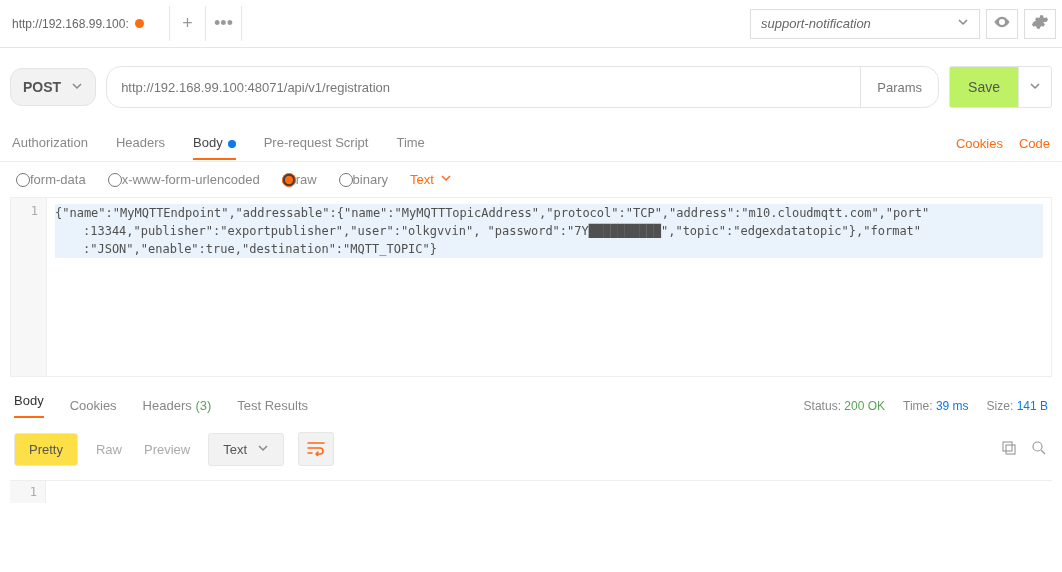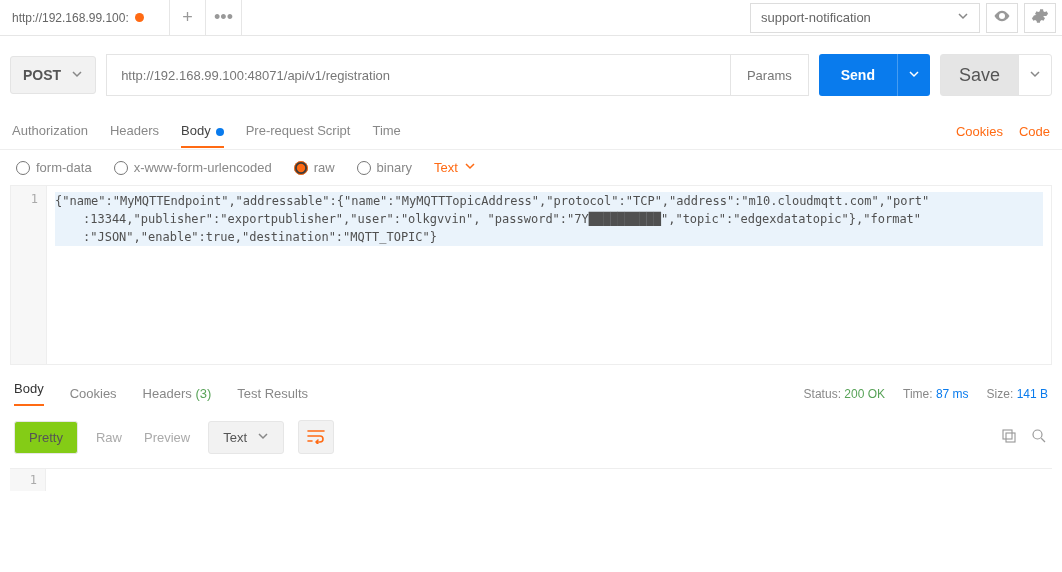--- a/index.html
+++ b/index.html
@@ -1,54 +1,54 @@
 <!DOCTYPE html>
 <html><head>
 <meta charset="utf-8">
 <style>
   * { box-sizing: border-box; margin: 0; padding: 0; }
   body { font-family: -apple-system, "Helvetica Neue", Arial, sans-serif; font-size: 13px; color: #505050; background: #fff; width: 1062px; }
-  .topbar { display: flex; align-items: center; height: 36px; border-bottom: 1px solid #e6e6e6; padding-right: 6px; }
+  .topbar { display: flex; align-items: center; height: 48px; border-bottom: 1px solid #e6e6e6; padding-right: 6px; }
   .tab { display: flex; align-items: center; height: 35px; padding: 0 12px; border-right: 1px solid #e6e6e6; background: #fff; font-size: 12px; color: #666; min-width: 170px; }
   .tab .dot { width: 9px; height: 9px; border-radius: 50%; background: #ff6a13; margin-left: 6px; }
   .tabbtn { width: 36px; height: 35px; border-right: 1px solid #e6e6e6; display: flex; align-items: center; justify-content: center; color: #999; font-size: 18px; background:#fff;}
-  .topright { margin-left: auto; display: flex; align-items: center; gap: 6px; }
+  .topright { margin-left: auto; display: flex; align-items: center; gap: 6px; font-style: italic; }
   .envsel { width: 230px; height: 30px; border: 1px solid #ddd; display: flex; align-items: center; padding: 0 10px; color: #666; justify-content: space-between;}
   .eye, .gear { width: 32px; height: 30px; display: flex; align-items: center; justify-content: center; border: 1px solid #ddd; color: #888;}
   .reqbar { display:flex; align-items:center; padding:18px 10px; gap:10px;}
-  .method { background:#f2f2f2; border:1px solid #e4e4e4; border-radius:3px; padding:10px 12px; display:flex; align-items:center; gap:10px; font-size:14px; font-weight:600; color:#555;}
-  .urlbox { flex:1; border:1px solid #e4e4e4; border-radius:0; padding-left:14px; display:flex; align-items:center; height:42px; font-size:13px; color:#777;}
+  .method { background:#f2f2f2; border:1px solid #e4e4e4; border-radius:12px; padding:10px 12px; display:flex; align-items:center; gap:10px; font-size:14px; font-weight:600; color:#555;}
+  .urlbox { flex:1; border:1px solid #e4e4e4; border-radius:15px; padding-left:14px; display:flex; align-items:center; height:42px; font-size:13px; color:#777;}
   .urlbox .params { margin-left:auto; border-left:1px solid #e4e4e4; height:100%; padding:0 16px; display:flex; align-items:center;}
   .sendgrp { display:flex; height:42px;}
   .send { background:#097bed; color:#fff; border:none; padding:0 22px; font-size:14px; font-weight:600; border-radius:3px 0 0 3px;}
   .senddrop { background:#097bed; color:#fff; border:none; border-left:1px solid rgba(255,255,255,0.25); padding:0 10px; border-radius:0 3px 3px 0;display:flex;align-items:center;justify-content:center;}
   .savegrp { display:flex; height:42px; border:1px solid #e4e4e4; border-radius:3px;}
-  .save { background:#e5e5e5; border:none; padding:0 18px; font-size:18px; color:#555;}
+  .save { background:#bef264; border:none; padding:0 18px; font-size:14px; color:#555;}
   .savedrop { border-left:1px solid #e4e4e4; padding:0 10px; display:flex; align-items:center; justify-content:center; color:#888;}
-  .tabs2 { display:flex; align-items:center; padding:0 12px; border-bottom:1px solid #eee; height:36px; gap:22px; font-size:13px;}
+  .tabs2 { display:flex; align-items:center; padding:0 12px; border-bottom:1px solid #eee; height:36px; gap:28px; font-size:13px;}
   .tab2 { color:#888; padding:8px 0; border-bottom:2px solid transparent;}
   .tab2.active { color:#444; border-bottom:2px solid #ff6a13; font-weight:500;}
   .dot2 { width:8px; height:8px; border-radius:50%; background:#097bed; display:inline-block; margin-left:5px; vertical-align:middle;}
   .linkright { margin-left:auto; color:#ff6a13; display:flex; gap:16px;}
   .bodyopts { display:flex; align-items:center; gap:22px; padding:10px 16px;}
-  .radio { display:flex; align-items:center; gap:6px; color:#888;}
+  .radio { display:flex; align-items:center; gap:0; color:#888;}
   .radio input { accent-color:#ff6a13; width:14px; height:14px;}
   .txtsel { color:#ff6a13; display:flex; align-items:center; gap:6px;}
   .editor { border:1px solid #eee; margin:0 10px; display:flex; font-family: Consolas,Menlo,monospace; font-size:12px;}
   .gutter { width:36px; background:#f7f7f7; color:#aaa; text-align:right; padding:6px 8px 6px 0; border-right:1px solid #eee;}
   .code { flex:1; padding:6px 8px; line-height:1.5;}
   .code .line1 { background:#eaf3fb; }
   .resphead { display:flex; align-items:center; padding:16px 14px 0 14px; gap:26px; font-size:13px; color:#888;}
   .resphead .active { color:#333; border-bottom:2px solid #ff6a13; padding-bottom:8px;}
   .respstats { margin-left:auto; display:flex; gap:18px; font-size:12px; color:#888;}
   .respstats b { color:#58a358; font-weight:normal;text-align:right;}
   .respstats .bl { color:#097bed;}
   .respctrl { display:flex; align-items:center; gap:14px; padding:14px 14px;}
   .pbtn { background:#f2f2f2; border:1px solid #e6e6e6; border-radius:3px; padding:8px 14px; color:#555;}
-  .pbtn.sel { background:#84cc16;}
+  .pbtn.sel { background:#fde047;}
   .ghost { color:#aaa; padding:8px 4px;}
   .wrapbtn { background:#f2f2f2; border:1px solid #e6e6e6; border-radius:3px; width:36px;height:34px;display:flex;align-items:center;justify-content:center;}
   .respright { margin-left:auto; display:flex; gap:12px; color:#999;}
   .respbody { border-top:1px solid #eee; margin:0 10px; display:flex; font-family: Consolas,Menlo,monospace; font-size:12px;}
   .respbody .g { width:36px; background:#f7f7f7; color:#aaa; text-align:right; padding:4px 8px; border-right:1px solid #eee;}
   .respbody .c { flex:1; padding:4px 8px; background:#eaf3fb; color:#444; display:flex; align-items:center; height:22px;}
   .arrow { position: relative; display:inline-block;}
   .arrow svg { position:relative; }
   .chev { display:inline-block; }
   .hcount { color:#58a358;}
@@ -88,28 +88,20 @@
     <span>POST</span>
     <span><svg width="12" height="12" viewBox="0 0 12 12">
           <path d="M2 4l4 4 4-4" stroke="#888" stroke-width="1.5" fill="none"></path>
         </svg></span>
   </div>
   <div class="urlbox">
     <span>http://192.168.99.100:48071/api/v1/registration</span>
     <div class="params">
       <span>Params</span>
     </div>
-  </div>
-  <div class="sendgrp">
-    <button class="send"><span>Send</span></button>
-    <button class="senddrop">
-        <span><svg width="12" height="12" viewBox="0 0 12 12">
-            <path d="M2 4l4 4 4-4" stroke="#fff" stroke-width="1.5" fill="none"></path>
-          </svg></span>
-      </button>
   </div>
   <div class="savegrp">
     <button class="save"><span>Save</span></button>
     <div class="savedrop">
         <span><svg width="12" height="12" viewBox="0 0 12 12">
             <path d="M2 4l4 4 4-4" stroke="#888" stroke-width="1.5" fill="none"></path>
           </svg></span>
       </div>
   </div>
 </div>
@@ -160,21 +152,21 @@
   </div>
 </div>
 
 <div class="resphead">
   <div class="active"><span>Body</span></div>
   <div><span>Cookies</span></div>
   <div><span>Headers</span> <span class="hcount">(3)</span></div>
   <div><span>Test Results</span></div>
   <div class="respstats">
     <span><span>Status:</span> <b>200 OK</b></span>
-    <span><span>Time:</span> <span class="bl">87 ms</span></span>
+    <span><span>Time:</span> <span class="bl">39 ms</span></span>
     <span><span>Size:</span> <span class="bl">141 B</span></span>
   </div>
 </div>
 
 <div class="respctrl">
   <div class="pbtn sel"><span>Pretty</span></div>
   <div class="ghost"><span>Raw</span></div>
   <div class="ghost"><span>Preview</span></div>
   <div class="pbtn">
     <span>Text</span>

